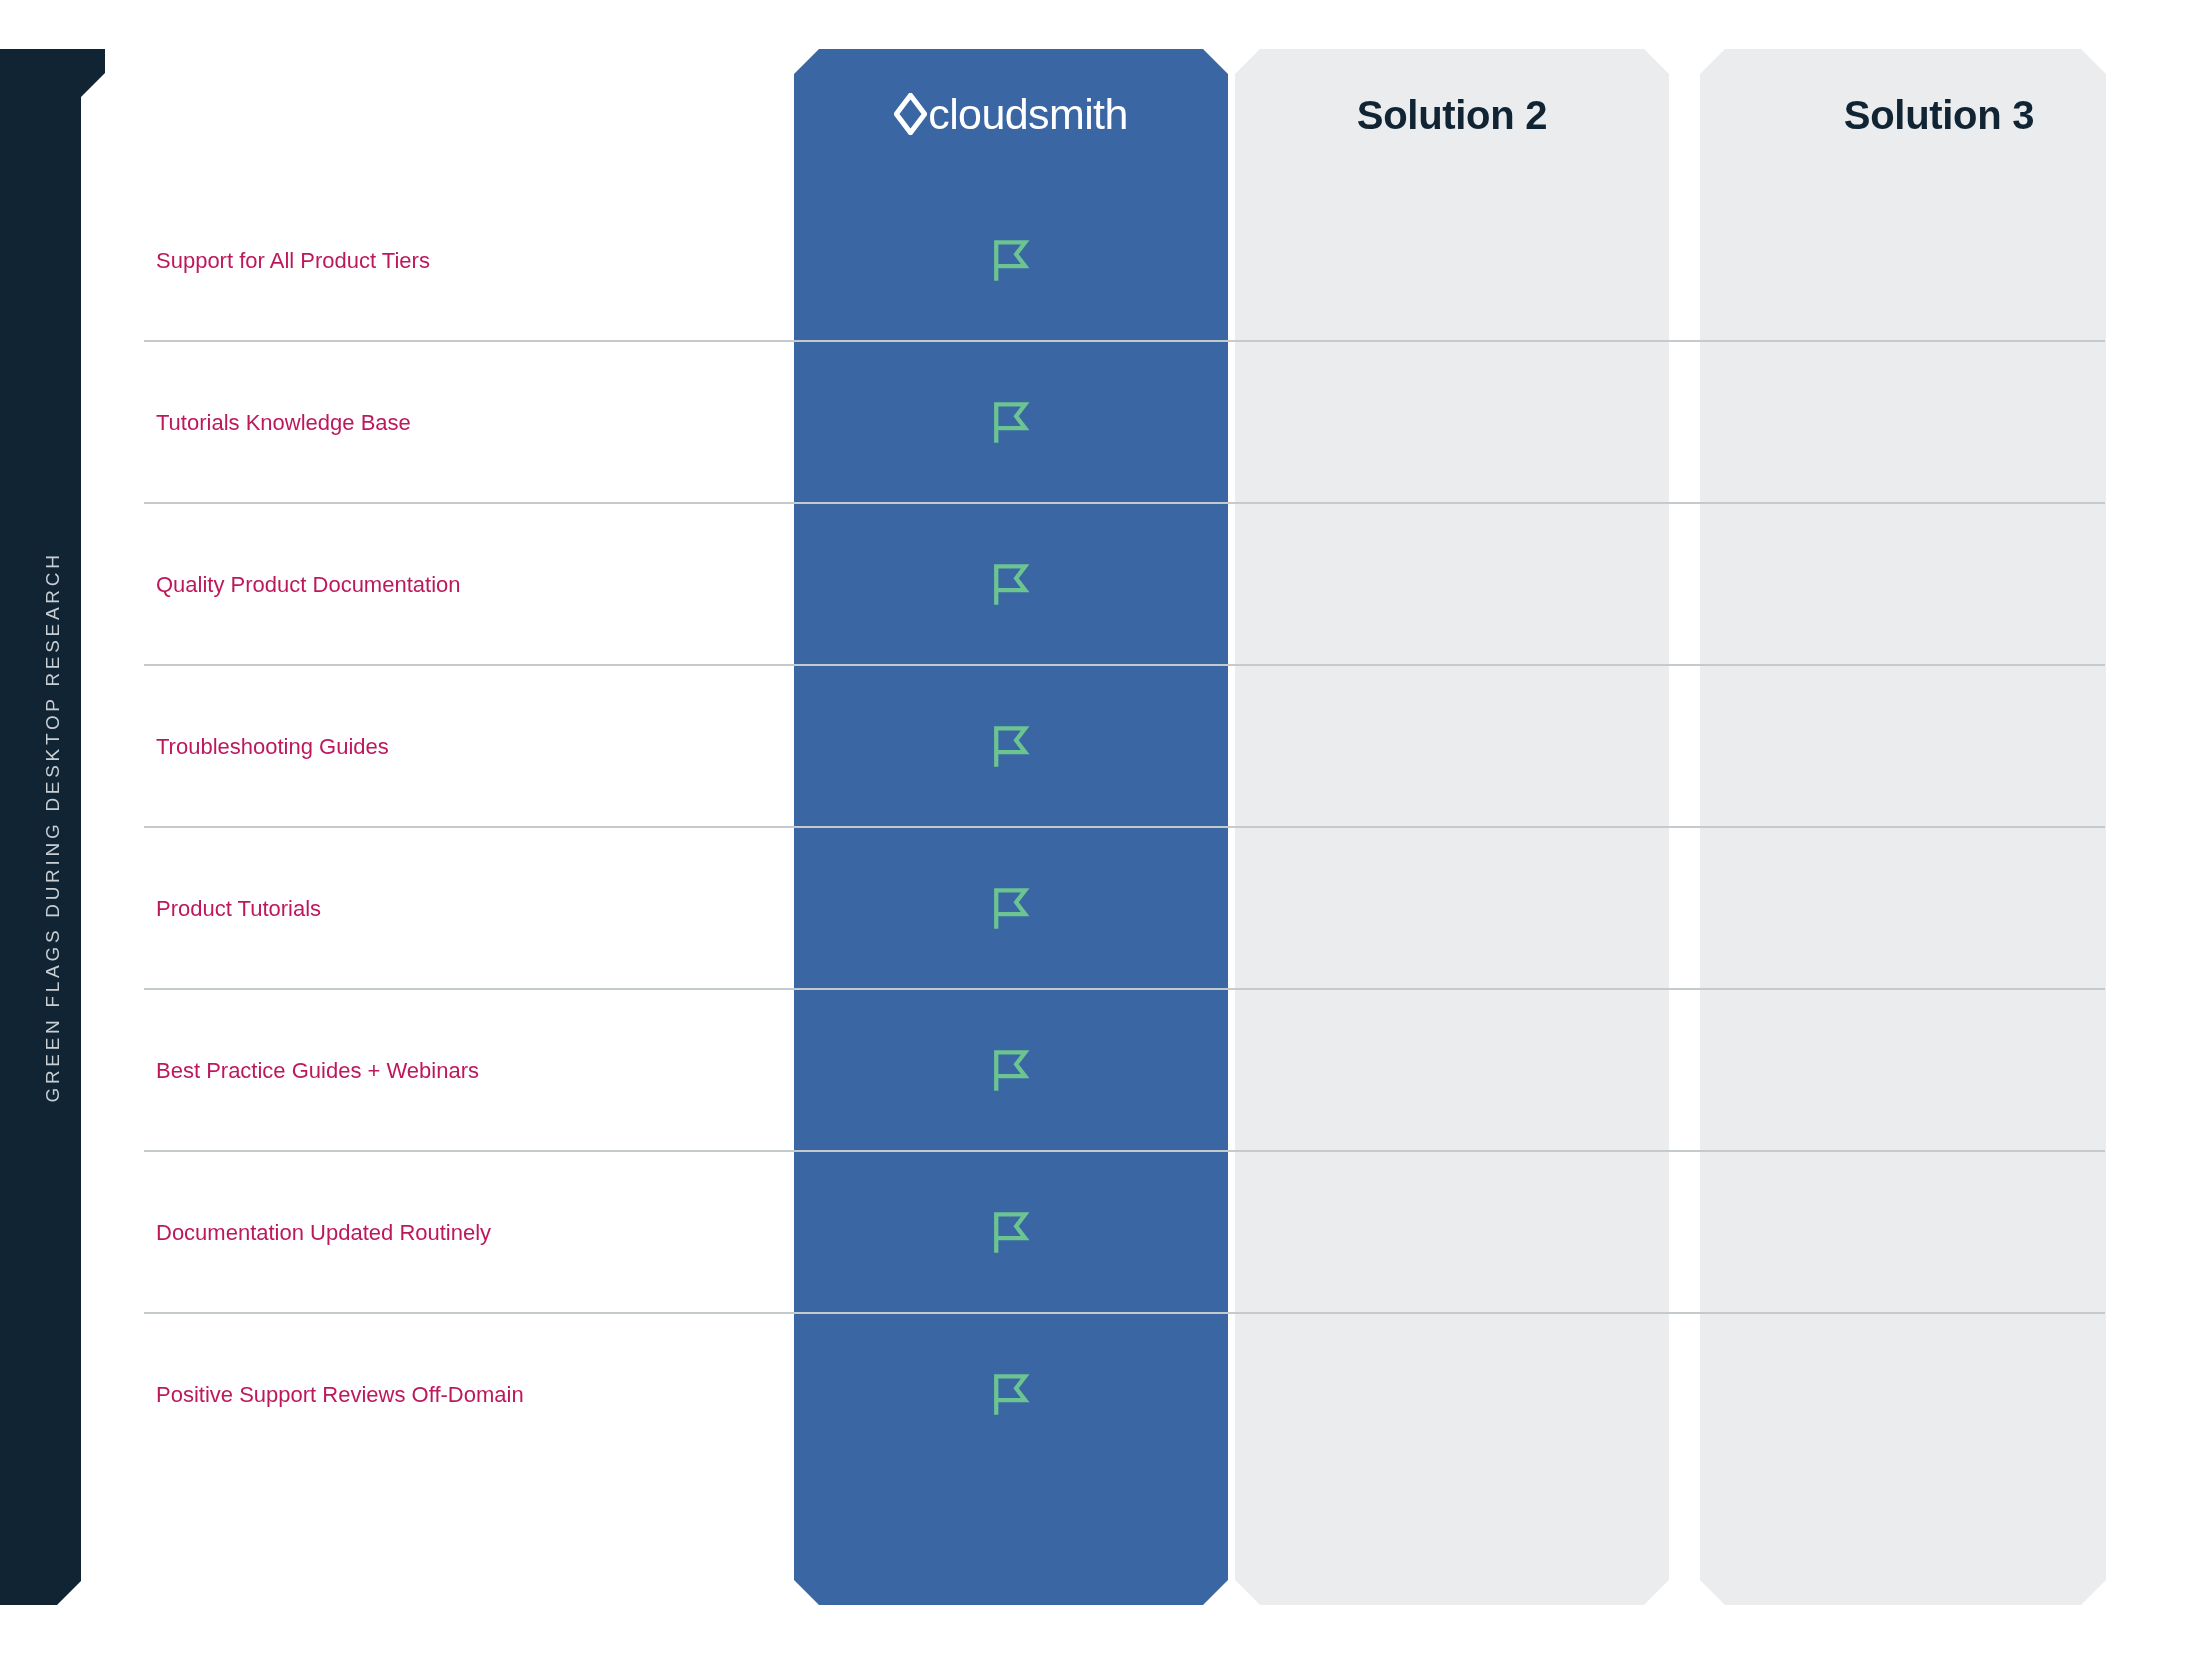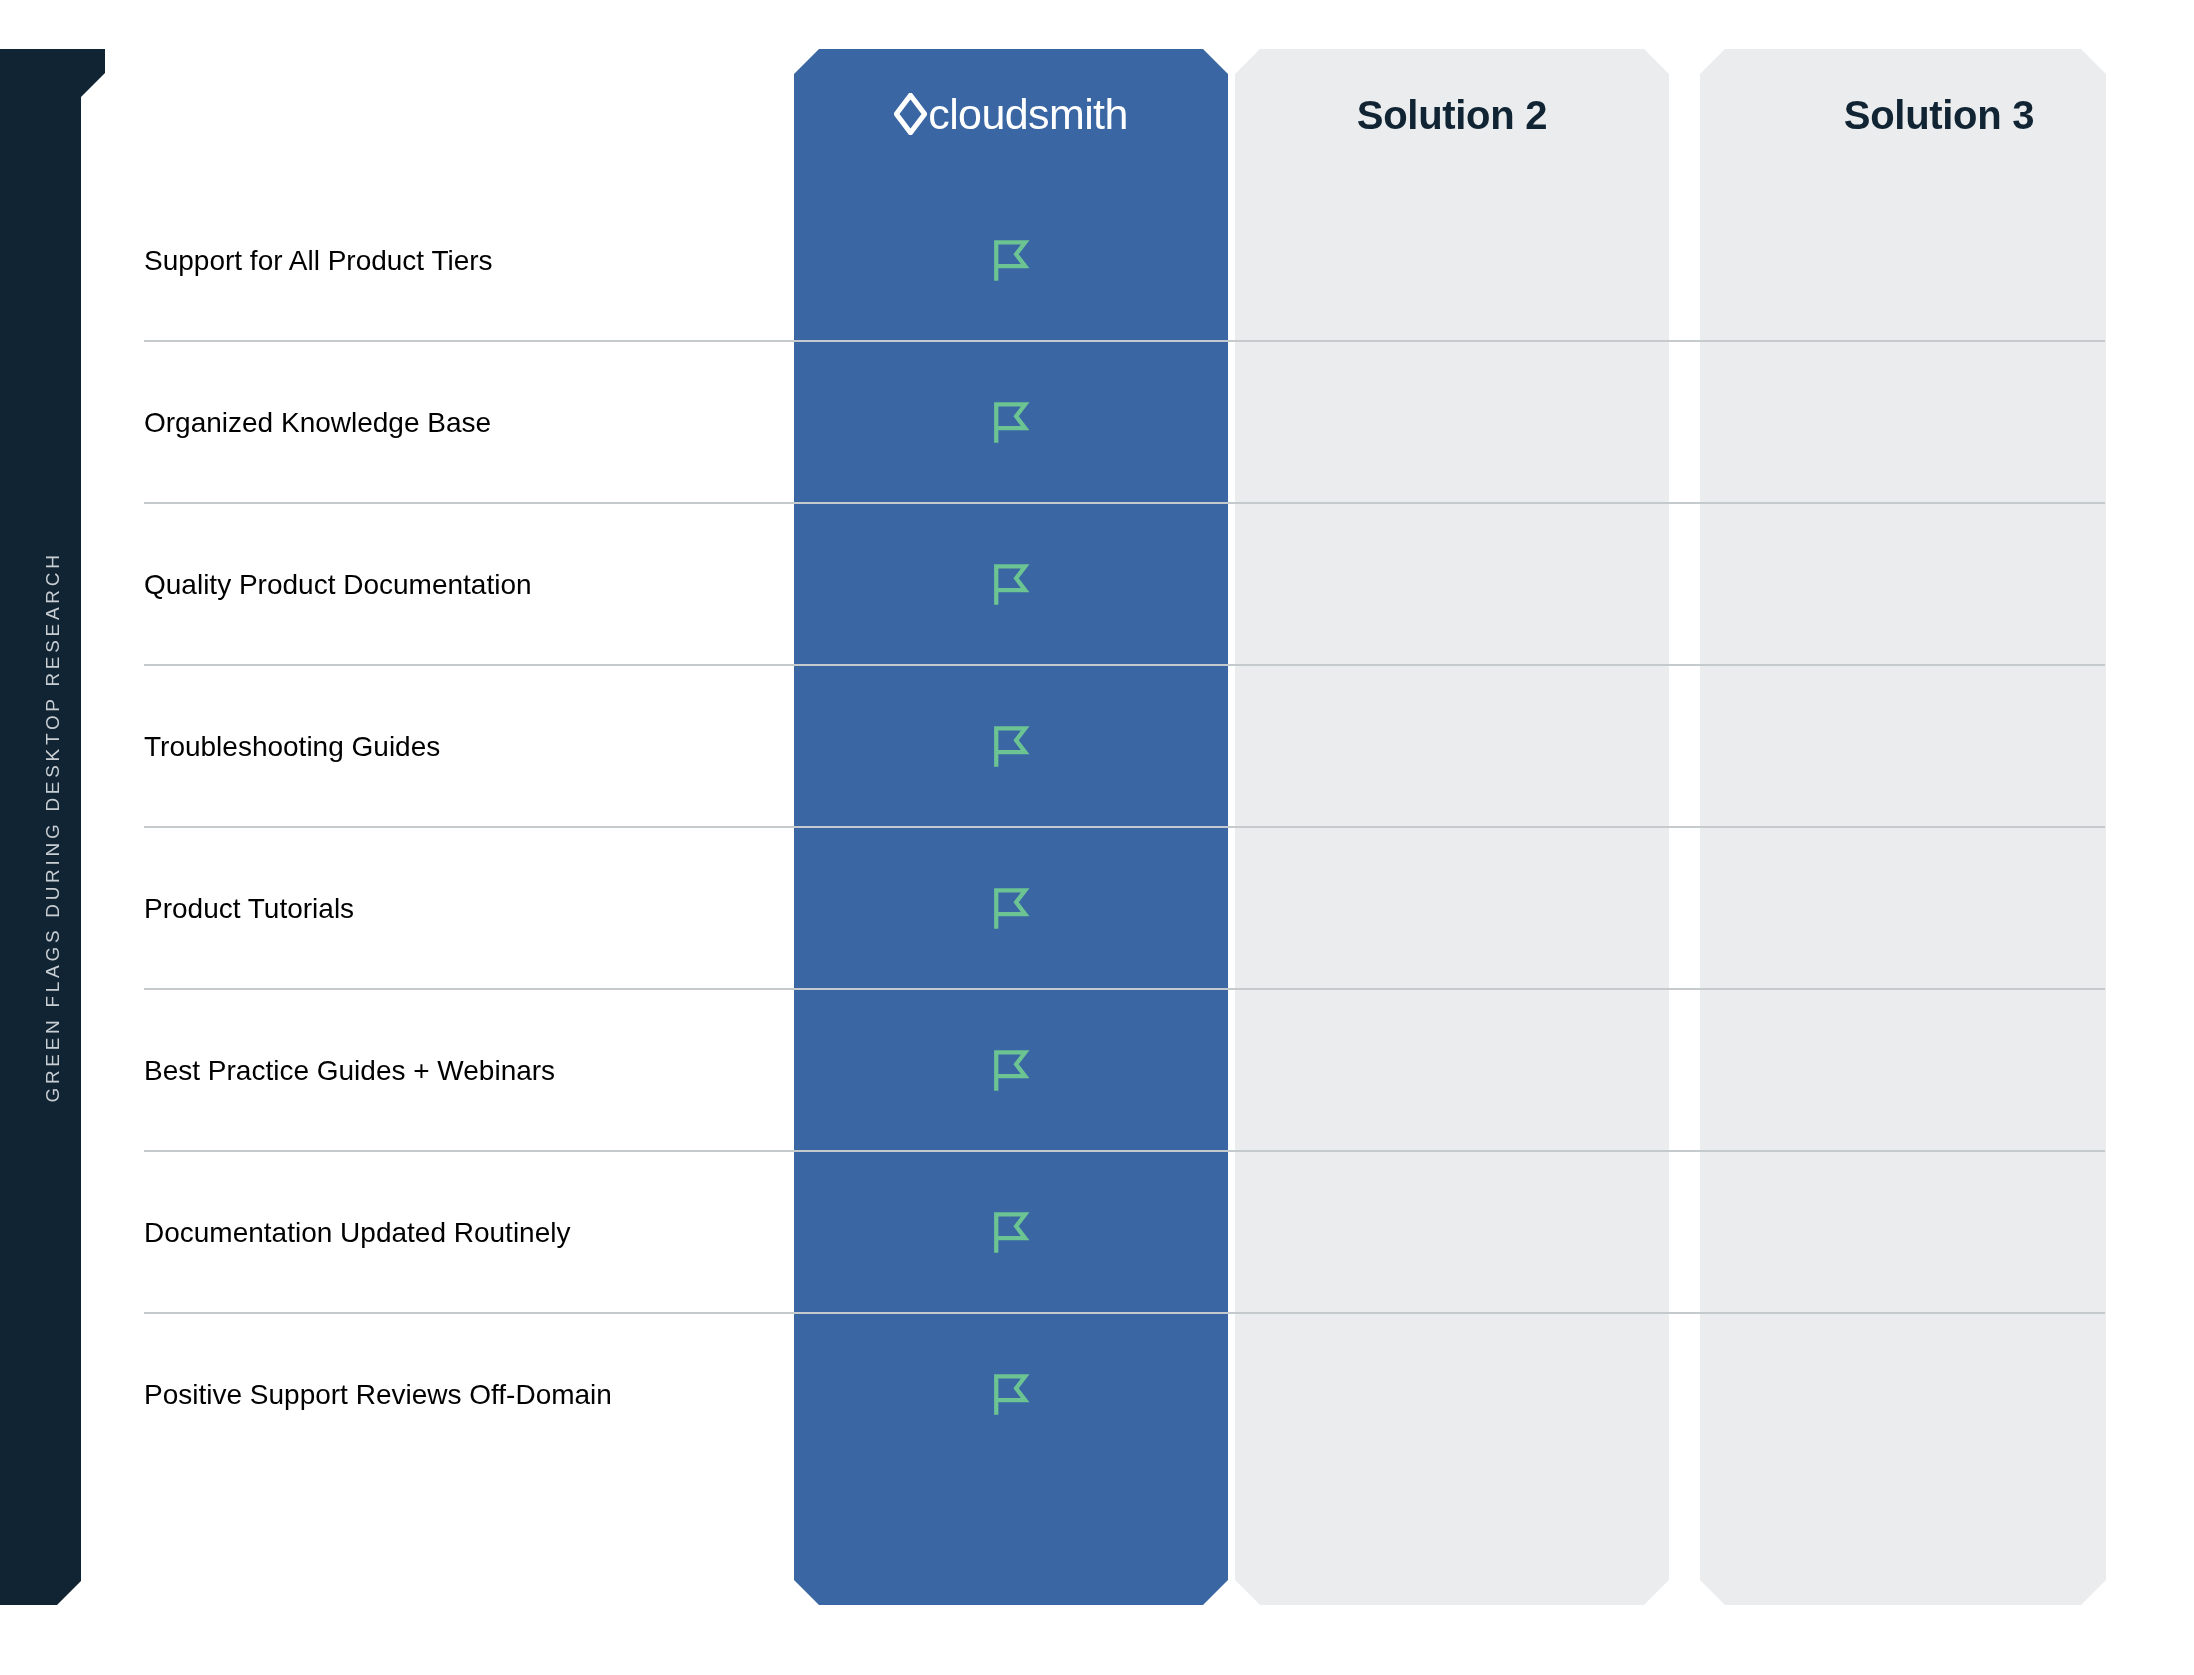--- a/index.html
+++ b/index.html
@@ -126,25 +126,25 @@
     top: 180px;
     width: 2194px;
     z-index: 2;
   }
   .row {
     position: relative;
     height: 162px;
   }
   .row-label {
     position: absolute;
-    left: 144px;
+    left: 156px;
     top: 50%;
     transform: translateY(-50%);
-    color: #000000;
-    font-size: 28px;
+    color: #be185d;
+    font-size: 22px;
     font-weight: 400;
     letter-spacing: 0px;
     white-space: nowrap;
   }
   .row-sep {
     position: absolute;
     left: 144px;
     right: 89px;
     bottom: 0;
     height: 1.7px;
@@ -208,21 +208,21 @@
       <div class="cell-flag">
         <span><svg width="38" height="42" viewBox="0 0 66 74" aria-hidden="true">
             <path d="M7 70 L7 6 L58 6 L42 27 L58 48 L7 48" fill="none" stroke="#6cc492" stroke-width="7.5" stroke-linejoin="miter" stroke-linecap="square"></path>
           </svg></span>
       </div>
       <div class="cell-empty c2"></div>
       <div class="cell-empty c3"></div>
       <div class="row-sep" style="background: rgb(197, 202, 204);"></div>
     </div>
     <div class="row">
-      <div class="row-label">Organized Knowledge Base</div>
+      <div class="row-label">Tutorials Knowledge Base</div>
       <div class="cell-flag">
         <span><svg width="38" height="42" viewBox="0 0 66 74" aria-hidden="true">
             <path d="M7 70 L7 6 L58 6 L42 27 L58 48 L7 48" fill="none" stroke="#6cc492" stroke-width="7.5" stroke-linejoin="miter" stroke-linecap="square"></path>
           </svg></span>
       </div>
       <div class="cell-empty c2"></div>
       <div class="cell-empty c3"></div>
       <div class="row-sep" style="background: rgb(197, 202, 204);"></div>
     </div>
     <div class="row">

